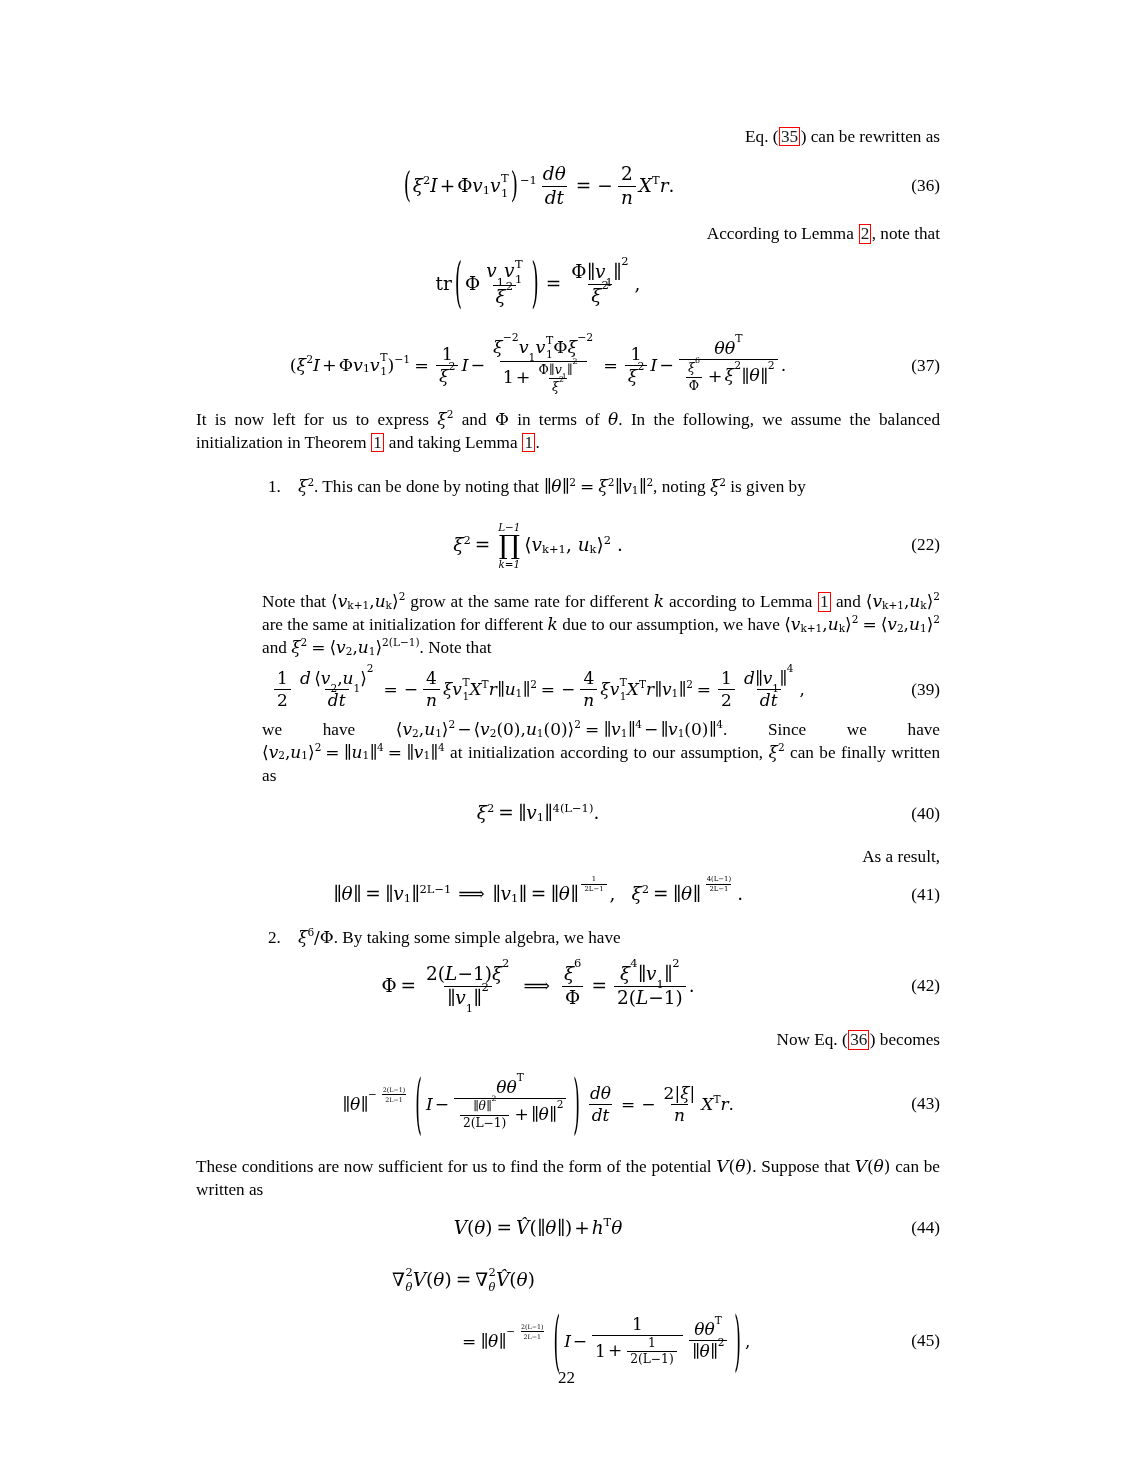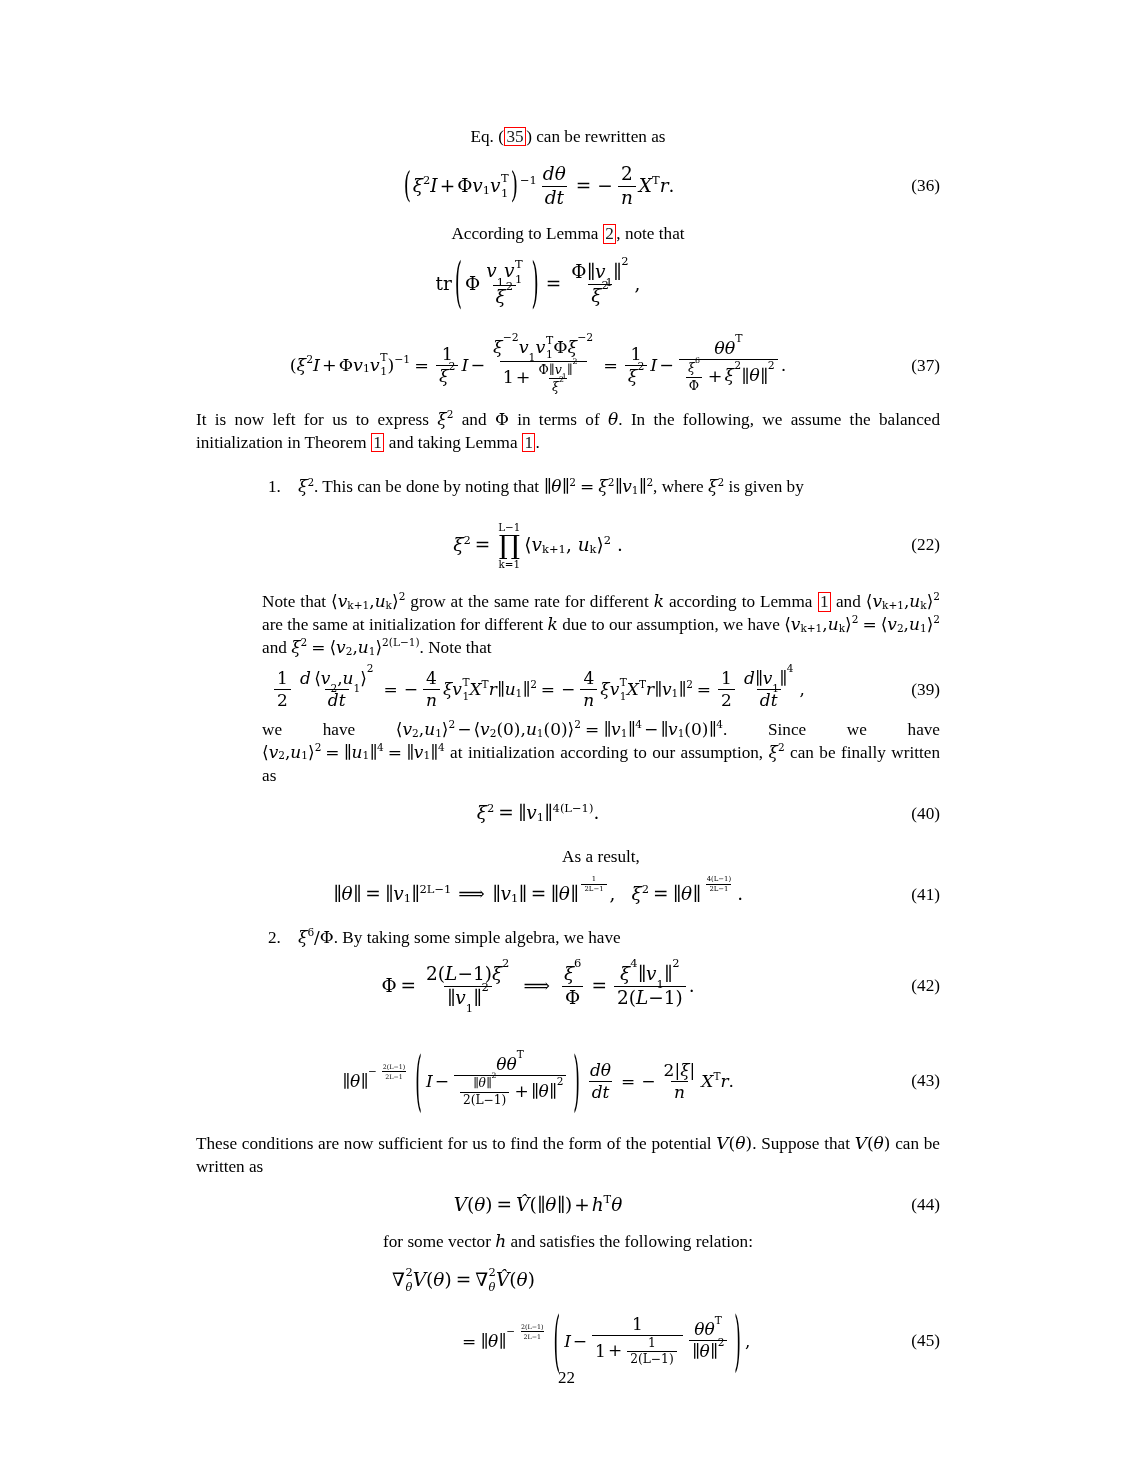--- a/index.html
+++ b/index.html
@@ -29,21 +29,21 @@
     width: 744px;
   }
 
   
   .para {
     font-size: 17.2px;
     line-height: 1.33;
     text-align: justify;
     margin: 0;
   }
-  .para.nojust { text-align: center; }
+  .para.nojust { text-align: right; }
 
   .spacer-s { height: 9px; }
   .spacer-m { height: 15px; }
   .spacer-l { height: 22px; }
 
   
   .eqrow {
     display: flex;
     align-items: center;
     width: 100%;
@@ -136,21 +136,21 @@
 
   
   .bigop {
     display: inline-flex;
     flex-direction: column;
     align-items: center;
     margin: 0 4px;
     line-height: 1;
     vertical-align: middle;
   }
-  .bigop .oplim { font-size: 0.56em; }
+  .bigop .oplim { font-size: 0.56em; font-style: italic; }
   .bigop .opglyph {
     font-size: 1.45em;
     line-height: 1;
     font-style: normal;
     font-family: "DejaVu Serif", serif;
   }
 
   
   .eqstack {
     display: flex;
@@ -376,21 +376,21 @@
             <span class="nb">∥</span>
             <span class="sup">2</span>
             <span class="mo">=</span>
             <span class="mi">ξ</span>
             <span class="sup">2</span>
             <span class="nb">∥</span>
             <span class="mi">v</span>
             <span class="sub">1</span>
             <span class="nb">∥</span>
             <span class="sup">2</span>
-          </span><span>, where </span><span class="m" style="font-size:17px;">
+          </span><span>, noting </span><span class="m" style="font-size:17px;">
             <span class="mi">ξ</span>
             <span class="sup">2</span>
           </span><span> is given by</span>
     </span>
   </div>
 
   <div class="spacer-m"></div>
 
   <div class="eqrow" style="min-height:62px;">
     <div class="eqbody">
@@ -692,20 +692,23 @@
               <span class="den">2(<span class="mi">L</span>−1)</span>
             </span>
         <span class="mu">.</span>
       </span>
     </div>
     <div class="eqnum">(42)</div>
   </div>
 
   <div class="spacer-m"></div>
 
+  <p class="para nojust">
+    <span>Now Eq. (</span><a class="ref" href="#">36</a><span>) becomes</span>
+  </p>
 
   <div class="spacer-m"></div>
 
   <div class="eqrow" style="min-height:74px;">
     <div class="eqbody">
       <span class="m" style="font-size:17px;">
         <span class="nb">∥</span>
             <span class="mi">θ</span>
             <span class="nb">∥</span>
             <span class="sup" style="top:-0.9em;">−<span class="frac tiny">
@@ -782,23 +785,20 @@
             <span class="mi">h</span>
             <span class="sup">T</span>
             <span class="mi">θ</span>
       </span>
     </div>
     <div class="eqnum">(44)</div>
   </div>
 
   <div class="spacer-s"></div>
 
-  <p class="para nojust">
-    <span>for some vector </span><span class="m mi" style="font-size:17px;">h</span><span> and satisfies the following relation:</span>
-  </p>
 
   <div class="spacer-m"></div>
 
   <div class="eqstack">
     <div class="eqline">
       <div style="flex:0 0 auto; width:196px;"></div>
       <div style="flex:1 1 auto; display:flex; justify-content:flex-start;">
         <span class="m">
           <span class="mu" style="font-style:normal;">∇</span>
               <span class="supsub">

